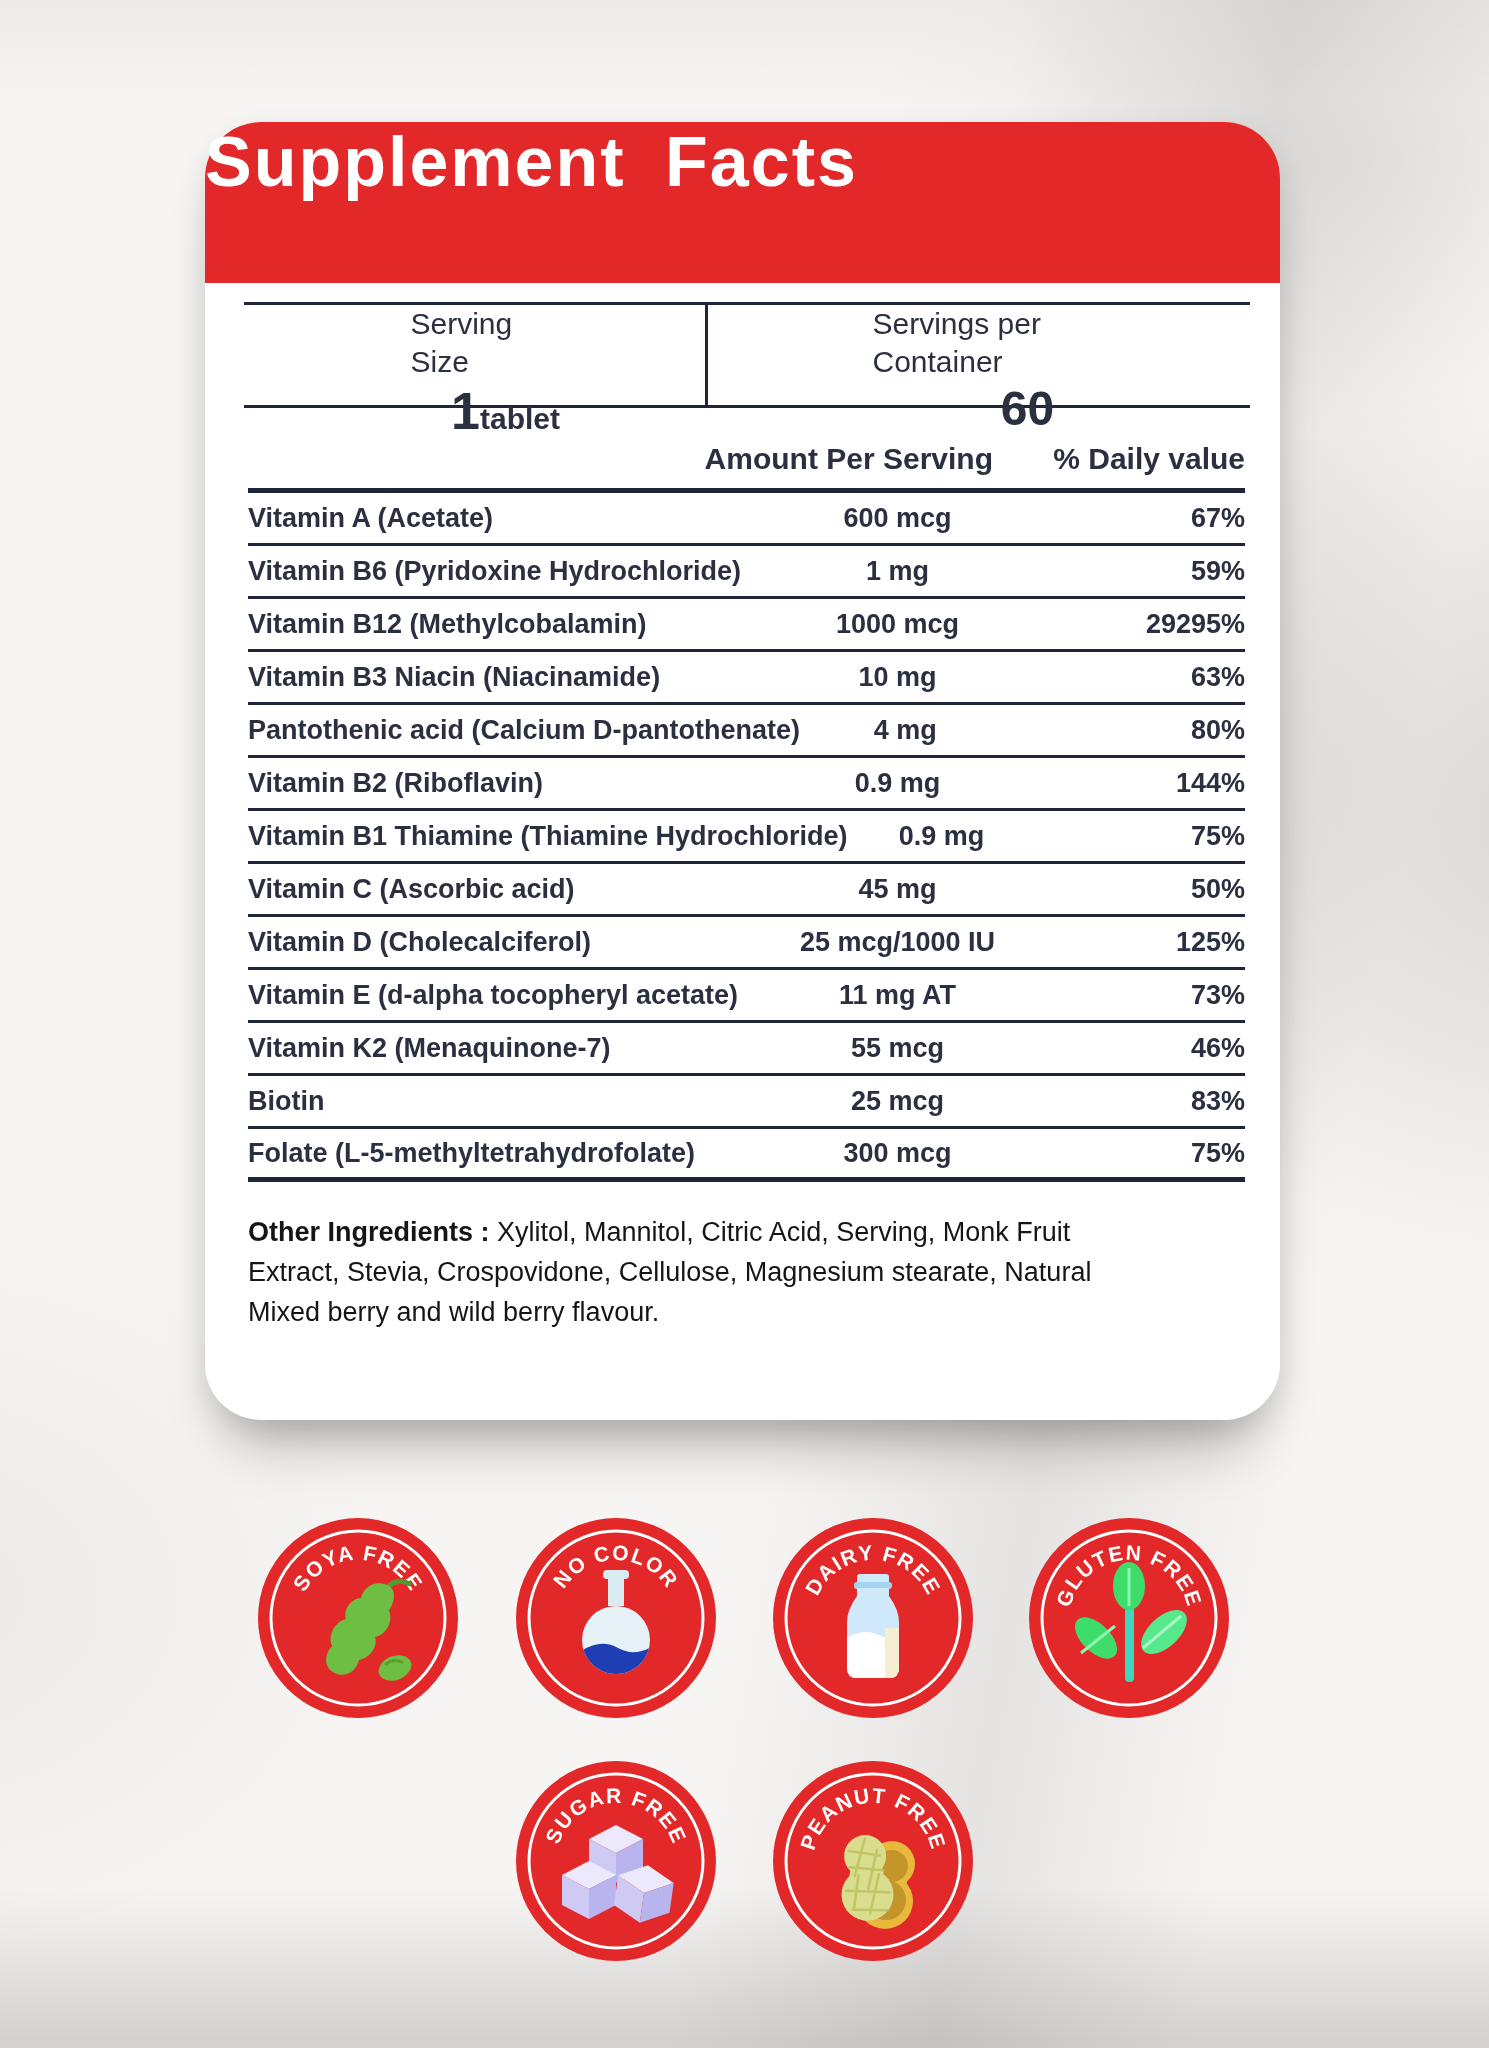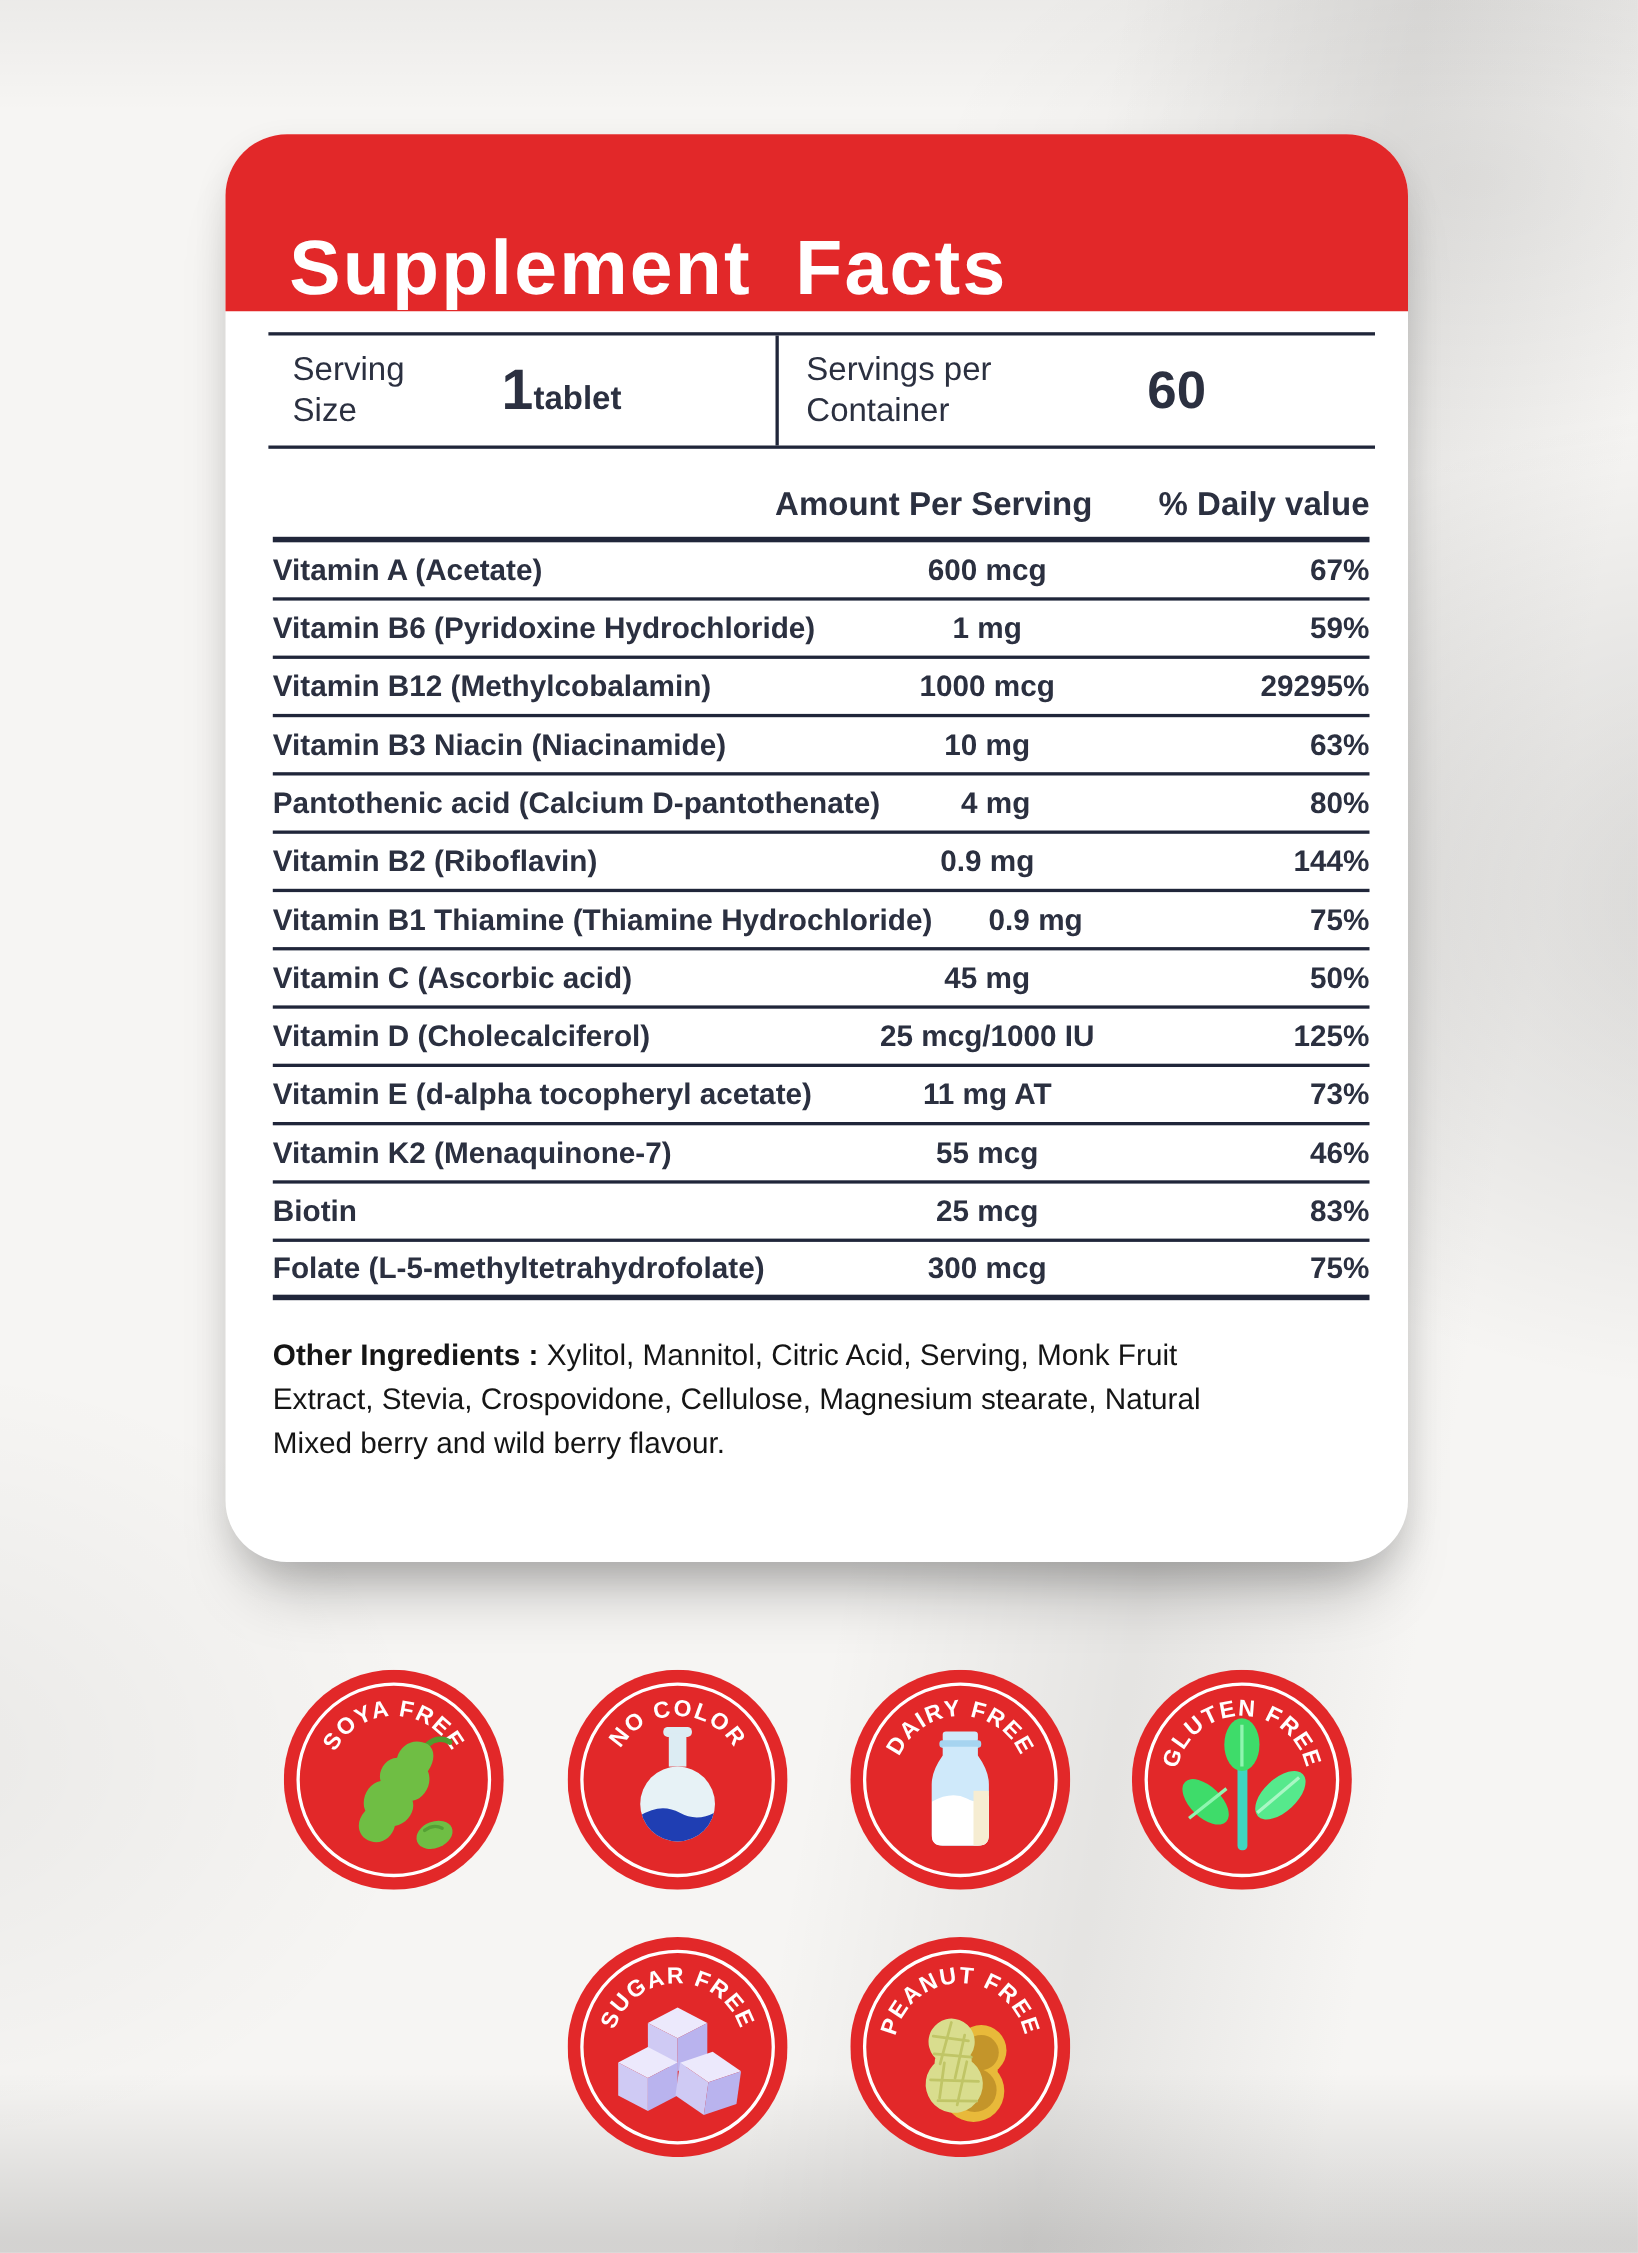--- a/index.html
+++ b/index.html
@@ -27,34 +27,34 @@
 
   
   .card{
     position:absolute;left:205px;top:122px;width:1075px;height:1298px;
     background:#ffffff;border-radius:56px;
     box-shadow:0 45px 60px -25px rgba(0,0,0,0.28), 0 12px 30px rgba(0,0,0,0.10);
   }
   .card-header{
     height:161px;background:var(--accent);
     border-radius:56px 56px 0 0;
-    display:flex;align-items:flex-end;padding-left:58px;
+    display:flex;align-items:flex-start;
   }
   .card-title{
     color:#fff;font-size:70px;font-weight:700;
     letter-spacing:2px;word-spacing:18px;
   }
 
   
   .serving-box{
     margin:19px 30px 0 39px;height:106px;
     border-top:3px solid var(--line);border-bottom:3px solid var(--line);
     display:flex;color:var(--ink);
   }
-  .serving-cell{display:flex;align-items:center;}
+  .serving-cell{display:flex;align-items:center;flex-direction:column;}
   .serving-cell.left{width:464px;border-right:3px solid var(--line);padding-left:22px;}
   .serving-cell.right{flex:1;padding-left:25px;}
   .serving-label{font-size:30px;line-height:38px;width:150px;}
   .serving-label.wide{width:238px;}
   .serving-value{display:flex;align-items:baseline;font-weight:700;margin-left:40px;}
   .serving-value .big{font-size:52px;}
   .serving-value .unit{font-size:30px;margin-left:0;}
   .serving-value.solo{font-size:48px;margin-left:72px;}
 
   

